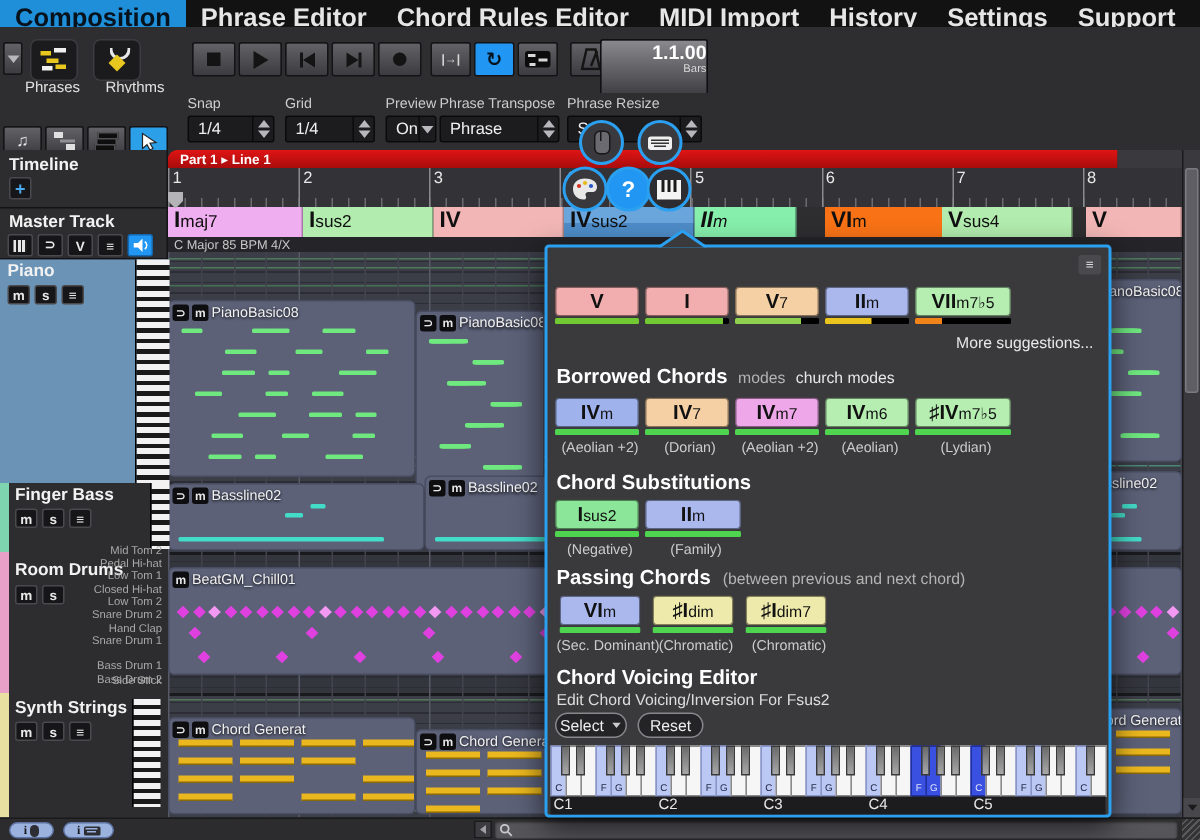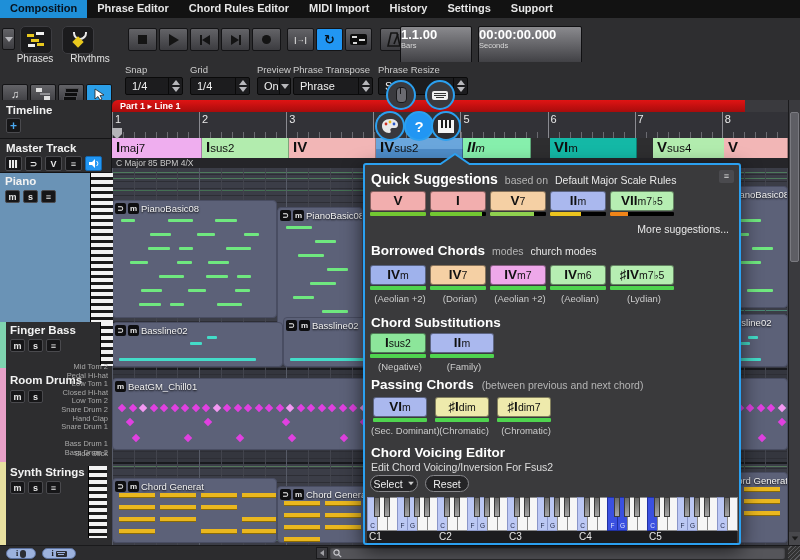--- a/index.html
+++ b/index.html
@@ -1,28 +1,28 @@
 <!DOCTYPE html>
 <html><head>
 <meta charset="utf-8">
 <style>
   html,body{margin:0;padding:0;background:#1b1b1b;}
   #app{position:relative;width:800px;height:560px;overflow:hidden;background:#2e2e30;
        font-family:"Liberation Sans","DejaVu Sans",sans-serif;-webkit-font-smoothing:antialiased;}
   .abs{position:absolute;}
   
   .menubar{position:absolute;left:0;top:0;width:800px;height:18px;background:#121212;display:flex;align-items:stretch;}
-  .mtab{color:#e6e6e6;font-size:11px;font-weight:bold;padding:2px 10px 0 10px;cursor:default;}
+  .mtab{color:#e6e6e6;font-size:17px;font-weight:bold;padding:2px 10px 0 10px;cursor:default;}
   .mtab.act{background:#1e8fd8;color:#07121d;}
   
   .toolbar1{position:absolute;left:0;top:18px;width:800px;height:44px;background:#2e2e30;border-bottom:1px solid #232325;}
   .btn3d{position:absolute;background:linear-gradient(#636367,#3c3c40);border:1px solid #141416;border-radius:2px;
          display:flex;align-items:center;justify-content:center;box-sizing:border-box;}
   .timebox{position:absolute;top:8px;height:39px;background:linear-gradient(#8a8a8e,#3d3d41);border:1px solid #101012;
-           border-radius:2px;text-align:left;box-sizing:border-box;}
+           border-radius:2px;text-align:right;box-sizing:border-box;}
   .tval{color:#fff;font-size:13px;font-weight:bold;line-height:14px;margin-top:1px;}
   .tunit{color:#d8d8d8;font-size:7.5px;line-height:8px;}
   .biglabel{position:absolute;color:#e2e2e2;font-size:10px;text-align:center;}
   .bigbtn{position:absolute;width:30px;height:26px;background:#1b1b1d;border:1px solid #3c3c40;border-radius:5px;}
   
   .toolbar2{position:absolute;left:0;top:62px;width:800px;height:38px;background:#2e2e30;}
   .ctl-label{position:absolute;top:2px;color:#cccccc;font-size:9.5px;}
   .spin{position:absolute;top:15px;height:18px;background:#1c1c1e;border:1px solid #0a0a0a;border-radius:2px;
         box-sizing:border-box;display:flex;align-items:center;}
   .spin .val{flex:1;color:#f0f0f0;font-size:11px;padding-left:6px;}
@@ -163,24 +163,20 @@
       <svg width="14" height="15" viewBox="0 0 14 15">
           <path d="M4 1 L10 1 L13 14 L1 14 Z" fill="none" stroke="#141414" stroke-width="1.6"></path>
           <line x1="7" y1="12" x2="11" y2="2" stroke="#141414" stroke-width="1.6"></line>
         </svg>
     </div>
 
     <div class="timebox" style="left:400px;width:72px;">
       <div class="tval">1.1.00</div>
       <div class="tunit">Bars</div>
     </div>
-    <div class="timebox" style="left:478px;width:104px;">
-      <div class="tval">00:00:00.000</div>
-      <div class="tunit">Seconds</div>
-    </div>
   </div>
 
   <div class="toolbar2" id="toolbar2">
     <div class="btn3d" style="left:2px;top:22px;width:26px;height:20px;color:#e8e8e8;font-size:11px;">♫</div>
     <div class="btn3d" style="left:30px;top:22px;width:26px;height:20px;">
       <i style="position:relative;width:14px;height:12px;">
           <i class="abs" style="left:0;top:0;width:6px;height:4px;background:#e0e0e0;"></i>
           <i class="abs" style="left:4px;top:5px;width:10px;height:2px;background:#909094;"></i>
           <i class="abs" style="left:8px;top:8px;width:6px;height:4px;background:#e0e0e0;"></i>
         </i>
@@ -351,22 +347,22 @@
       <div class="rnum" style="left: 525.6px;">7</div>
       <div style="left: 609.7px; top: 0px; width: 1px; height: 26px; background: rgb(138, 138, 144); position: absolute;"></div>
       <div class="rnum" style="left: 612.7px;">8</div>
     </div>
   <div class="chordstrip" id="chordstrip">
       <div class="chordcell" style="left: 0px; width: 90px; background: rgb(239, 174, 239);"><span class="rt">I</span><span class="sf">maj7</span></div>
       <div class="chordcell" style="left: 90px; width: 87px; background: rgb(178, 236, 174);"><span class="rt">I</span><span class="sf">sus2</span></div>
       <div class="chordcell" style="left: 177px; width: 87px; background: rgb(242, 182, 182);"><span class="rt">IV</span><span class="sf"></span></div>
       <div class="chordcell" style="left: 264px; width: 87px; background: linear-gradient(rgb(106, 166, 220) 0px, rgb(106, 166, 220) 55%, rgb(78, 140, 200) 55%);"><span class="rt">IV</span><span class="sf">sus2</span></div>
       <div class="chordcell" style="left: 351px; width: 68px; background: #86efac; font-style: italic;"><span class="rt">II</span><span class="sf">m</span></div>
-      <div class="chordcell" style="left: 438px; width: 87px; background: #14b8a6;"><span class="rt">VI</span><span class="sf">m</span></div>
-      <div class="chordcell" style="left: 541px; width: 87px; background: rgb(178, 236, 174);"><span class="rt">V</span><span class="sf">sus4</span></div>
+      <div class="chordcell" style="left: 438px; width: 87px; background: #f97316;"><span class="rt">VI</span><span class="sf">m</span></div>
+      <div class="chordcell" style="left: 516px; width: 87px; background: rgb(178, 236, 174);"><span class="rt">V</span><span class="sf">sus4</span></div>
       <div class="chordcell" style="left: 612px; width: 64px; background: rgb(242, 182, 182);"><span class="rt">V</span><span class="sf"></span></div>
     </div>
   <div class="infostrip">C Major   85 BPM   4/X</div>
 
   <div class="trackarea" id="trackarea">
       <div class="treg" style="top: 0px; height: 154px; background: repeating-linear-gradient(rgb(59, 61, 71) 0px, rgb(59, 61, 71) 6px, rgba(0, 0, 0, 0.12) 6px, rgba(0, 0, 0, 0.12) 7px);"></div>
       <div class="treg" style="top: 154px; height: 46px; background: repeating-linear-gradient(rgb(56, 58, 68) 0px, rgb(56, 58, 68) 6px, rgba(0, 0, 0, 0.12) 6px, rgba(0, 0, 0, 0.12) 7px);"></div>
       <div class="treg" style="top: 200px; height: 94px; background: repeating-linear-gradient(rgb(52, 54, 62) 0px, rgb(52, 54, 62) 6px, rgba(0, 0, 0, 0.12) 6px, rgba(0, 0, 0, 0.12) 7px);"></div>
       <div class="treg" style="top: 294px; height: 83px; background: repeating-linear-gradient(rgb(59, 61, 71) 0px, rgb(59, 61, 71) 6px, rgba(0, 0, 0, 0.12) 6px, rgba(0, 0, 0, 0.12) 7px);"></div>
       <div class="hline" style="top: 154px; background: rgb(25, 26, 30); height: 2px;"></div>
@@ -748,25 +744,20 @@
       <div class="mbtn" style="left:46px;top:19px;width:15px;height:13px;">≡</div>
       <div class="keystrip" style="left:88px;top:4px;width:18px;height:72px;"></div>
     </div>
   </div>
 
   <div class="popup" id="popup">
     <svg class="abs" style="left:73px;top:-12px;" width="34" height="12" viewBox="0 0 34 12">
       <polygon points="1,12 17,1 33,12" fill="#3a3a3c"></polygon>
       <polyline points="1,12 17,1 33,12" fill="none" stroke="#2ba0f0" stroke-width="2"></polyline>
     </svg>
-    <div class="abs" style="left:6px;top:6px;display:flex;align-items:baseline;gap:7px;width:350px;">
-      <span class="sect-title" style="font-size:14px;">Quick Suggestions</span>
-      <span class="sect-sub">based on</span>
-      <span class="sect-val">Default Major Scale Rules</span>
-    </div>
     <div class="abs" style="right:5px;top:5px;width:15px;height:13px;background:#4a4a4e;border-radius:2px;color:#ddd;font-size:9px;text-align:center;line-height:13px;">≡</div>
     <div id="quickrow">
         <div class="chordbtn" style="left: 5px; top: 26px; width: 56px; background: rgb(242, 174, 174);">
           <span class="rt">V</span>
           <span class="sf"></span>
         </div>
         <div class="pbar" style="left: 5px; top: 47px; width: 56px;">
           <div style="width: 100%; background: rgb(114, 200, 50);"></div>
         </div>
         <div class="chordbtn" style="left: 65px; top: 26px; width: 56px; background: rgb(242, 174, 174);">

